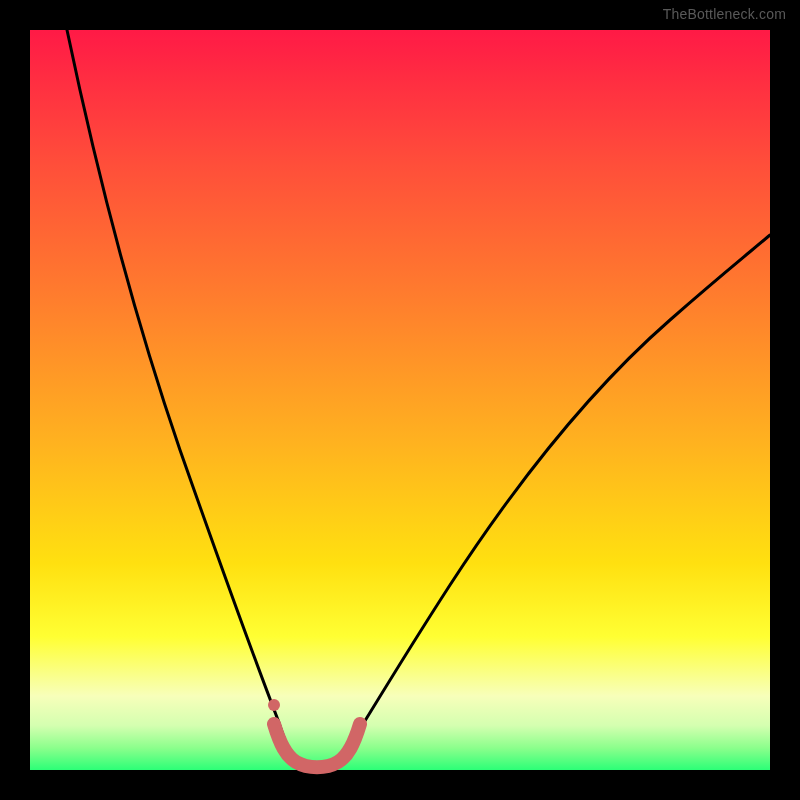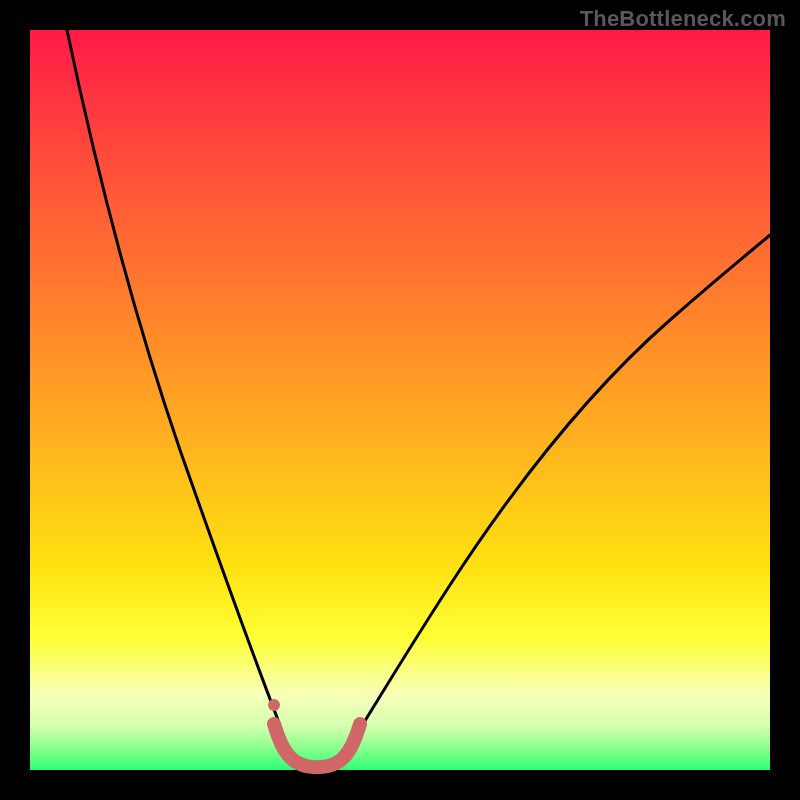--- a/index.html
+++ b/index.html
@@ -35,22 +35,22 @@
       #d4ffb0 94%,
       #8cff8c 97%,
       #2cff77 100%
     );
   }
   .watermark {
     position: absolute;
     top: 6px;
     right: 14px;
     color: #595959;
-    font-size: 22px;
-    font-weight: 700;
+    font-size: 14px;
+    font-weight: 400;
     letter-spacing: 0.2px;
     user-select: none;
   }
   svg.curve {
     position: absolute;
     left: 0;
     top: 0;
     width: 740px;
     height: 740px;
     overflow: visible;

